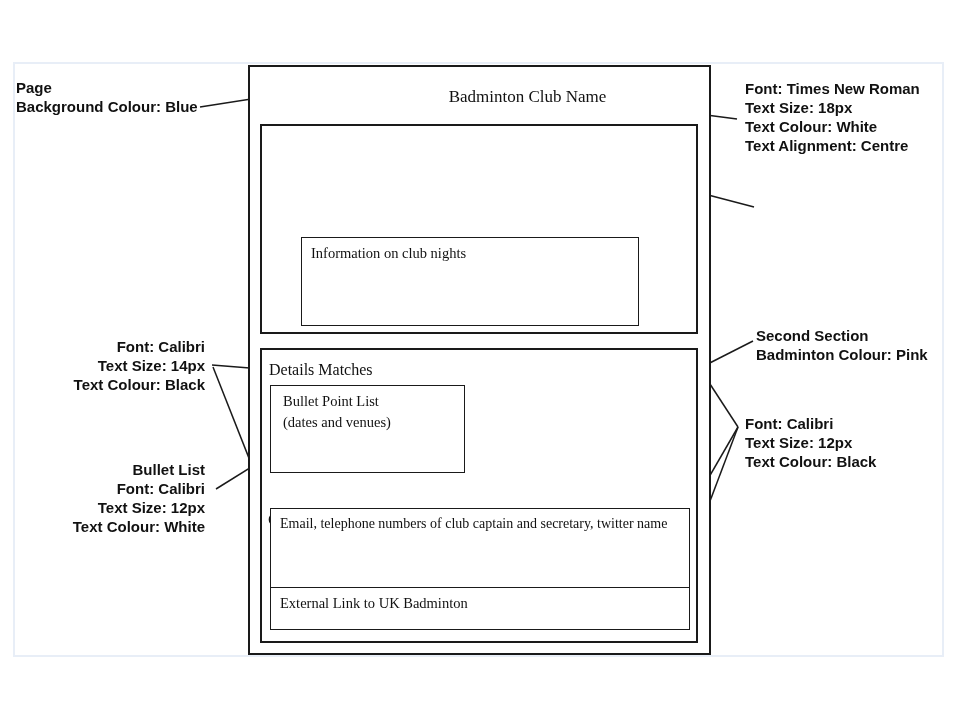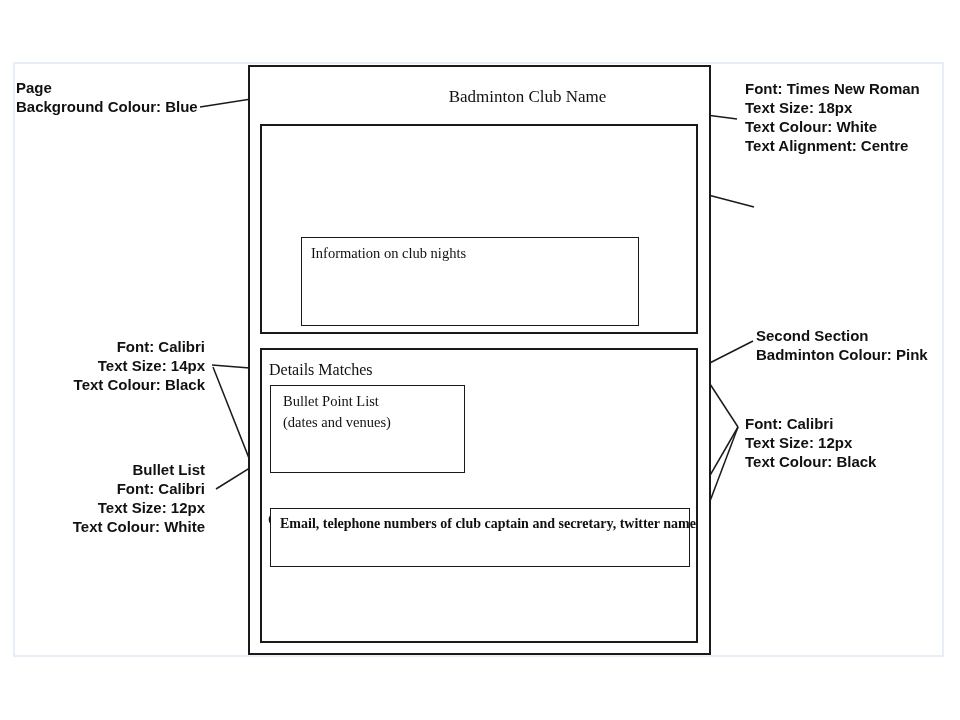--- a/index.html
+++ b/index.html
@@ -77,22 +77,23 @@
 
   <div class="box thin" style="left:270px; top:385px; width:195px; height:88px;">
     <div class="serif" style="font-size:14.5px; line-height:21px; padding:5px 12px;">
       <div>Bullet Point List</div>
       <div>(dates and venues)</div>
     </div>
   </div>
 
   <div class="section-heading serif" style="left:268px; top:511px;">Contact Details</div>
 
-  <div class="box thin serif fill-text nowrap" style="left:270px; top:508px; width:420px; height:59px;font-weight:bold;">Email, telephone numbers of club captain and secretary, twitter name</div>
+  <div class="box thin serif fill-text nowrap" style="left:270px; top:508px; width:420px; height:84px;">Email, telephone numbers of club captain and secretary, twitter name</div>
 
+  <div class="box thin serif fill-text" style="left:270px; top:587px; width:420px; height:43px;">External Link to UK Badminton</div>
 
   <div class="ann" style="left:16px; top:78px;">
     <div>Page</div>
     <div>Background Colour: Blue</div>
   </div>
 
   <div class="ann right-al" style="right:755px; top:337px;">
     <div>Font: Calibri</div>
     <div>Text Size: 14px</div>
     <div>Text Colour: Black</div>

